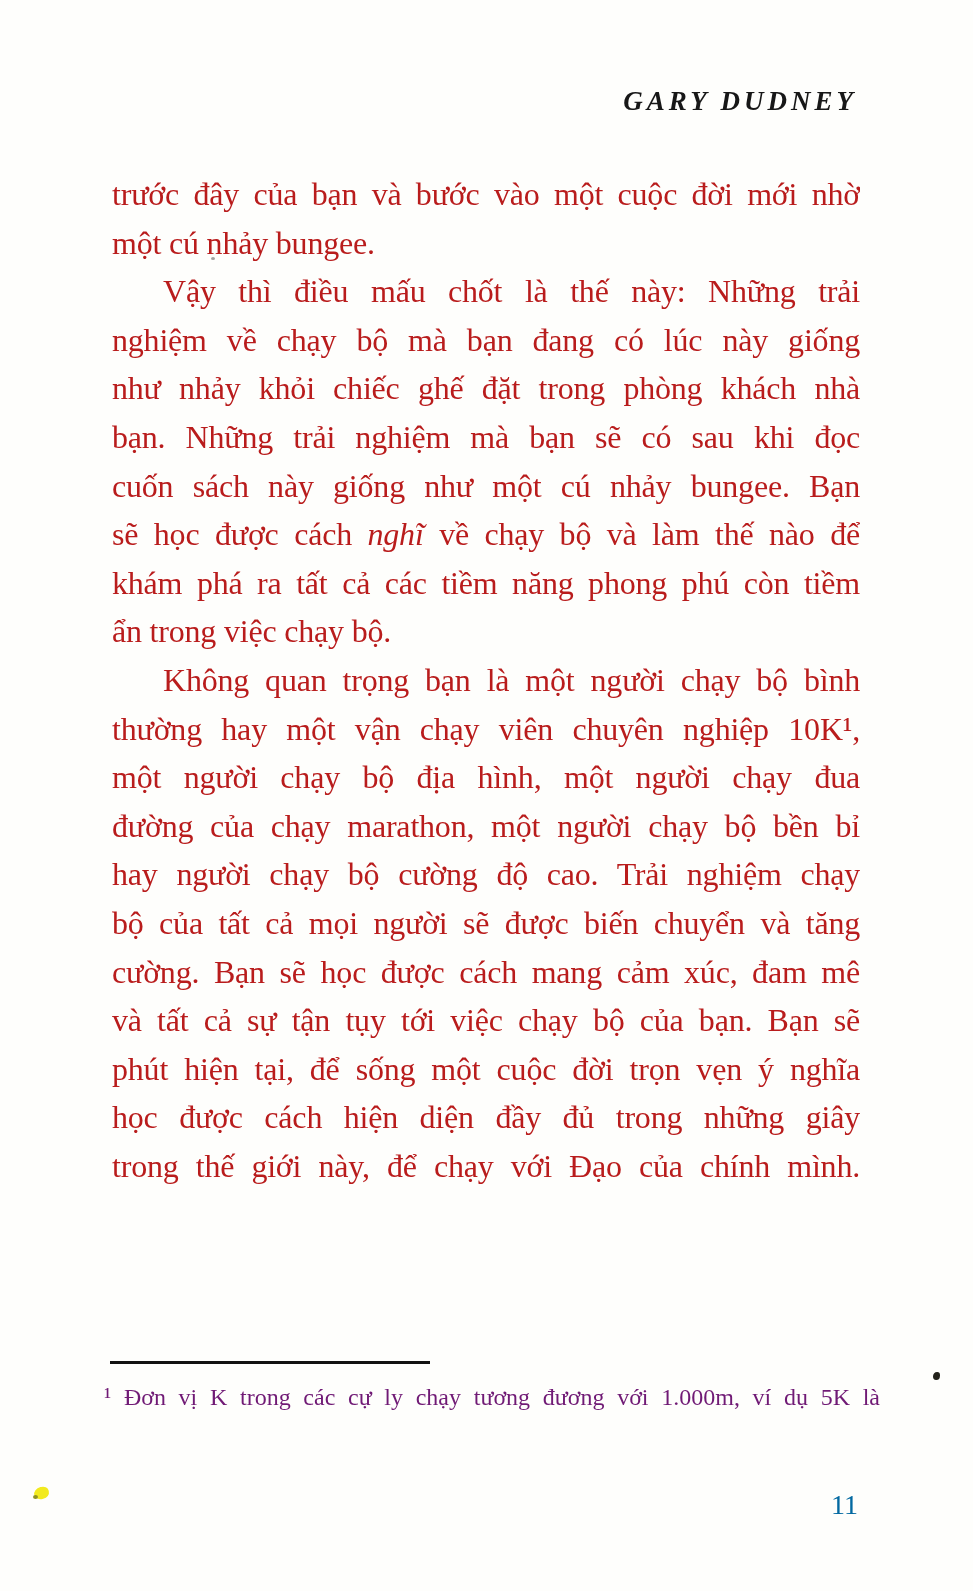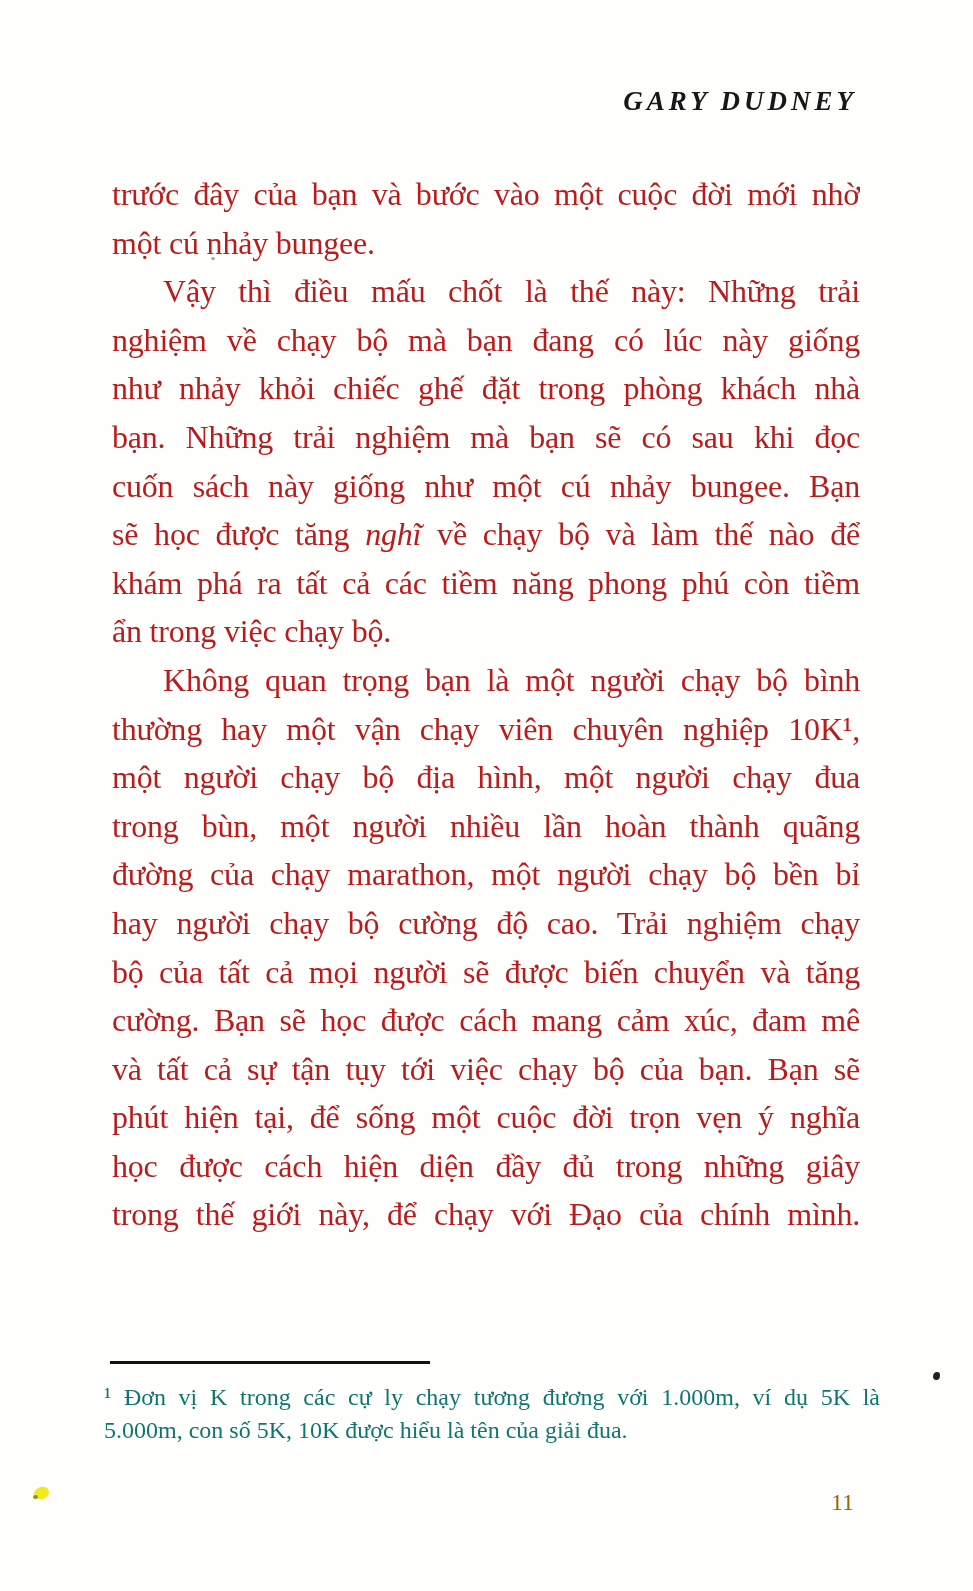--- a/index.html
+++ b/index.html
@@ -61,39 +61,39 @@
     width: 320px;
     height: 3px;
     background: #121212;
   }
   .footnote {
     position: absolute;
     left: 104px;
     top: 1381px;
     width: 776px;
     font-size: 24px;
-    color: #0f766e;
+    color: #701a75;
   }
   .fn-line {
     height: 32.5px;
     line-height: 32.5px;
     text-align: justify;
     text-align-last: justify;
     overflow: hidden;
     white-space: nowrap;
   }
   .fn-line.endline {
     text-align-last: left;
   }
   .page-number {
     position: absolute;
     left: 831px;
     top: 1489px;
-    font-size: 24px;
-    color: #a16207;
+    font-size: 28px;
+    color: #0369a1;
   }
   
   .speck-yellow {
     position: absolute;
     left: 34px;
     top: 1487px;
     width: 15px;
     height: 12px;
     background: #f2ea1e;
     border-radius: 55% 45% 50% 50%;
@@ -138,44 +138,42 @@
   <div class="body-text">
 
     <div class="line">trước đây của bạn và bước vào một cuộc đời mới nhờ</div>
     <div class="line endline">một cú nhảy bungee.</div>
 
     <div class="line indent">Vậy thì điều mấu chốt là thế này: Những trải</div>
     <div class="line">nghiệm về chạy bộ mà bạn đang có lúc này giống</div>
     <div class="line">như nhảy khỏi chiếc ghế đặt trong phòng khách nhà</div>
     <div class="line">bạn. Những trải nghiệm mà bạn sẽ có sau khi đọc</div>
     <div class="line">cuốn sách này giống như một cú nhảy bungee. Bạn</div>
-    <div class="line"><span>sẽ học được tăng </span><em>nghĩ</em><span> về chạy bộ và làm thế nào để</span></div>
+    <div class="line"><span>sẽ học được cách </span><em>nghĩ</em><span> về chạy bộ và làm thế nào để</span></div>
     <div class="line">khám phá ra tất cả các tiềm năng phong phú còn tiềm</div>
     <div class="line endline">ẩn trong việc chạy bộ.</div>
 
     <div class="line indent">Không quan trọng bạn là một người chạy bộ bình</div>
     <div class="line">thường hay một vận chạy viên chuyên nghiệp 10K¹,</div>
     <div class="line">một người chạy bộ địa hình, một người chạy đua</div>
-    <div class="line">trong bùn, một người nhiều lần hoàn thành quãng</div>
     <div class="line">đường của chạy marathon, một người chạy bộ bền bỉ</div>
     <div class="line">hay người chạy bộ cường độ cao. Trải nghiệm chạy</div>
     <div class="line">bộ của tất cả mọi người sẽ được biến chuyển và tăng</div>
     <div class="line">cường. Bạn sẽ học được cách mang cảm xúc, đam mê</div>
     <div class="line">và tất cả sự tận tụy tới việc chạy bộ của bạn. Bạn sẽ</div>
     <div class="line">phút hiện tại, để sống một cuộc đời trọn vẹn ý nghĩa</div>
     <div class="line">học được cách hiện diện đầy đủ trong những giây</div>
     <div class="line">trong thế giới này, để chạy với Đạo của chính mình.</div>
 
   </div>
 
   <div class="footnote-rule"></div>
 
   <div class="footnote">
     <div class="fn-line">¹ Đơn vị K trong các cự ly chạy tương đương với 1.000m, ví dụ 5K là</div>
-    <div class="fn-line endline">5.000m, con số 5K, 10K được hiểu là tên của giải đua.</div>
   </div>
 
   <div class="page-number">11</div>
 
   <div class="speck-yellow"></div>
   <div class="speck-yellow-tail"></div>
   <div class="ink-dot"></div>
   <div class="scan-dot"></div>
 
 </div>

